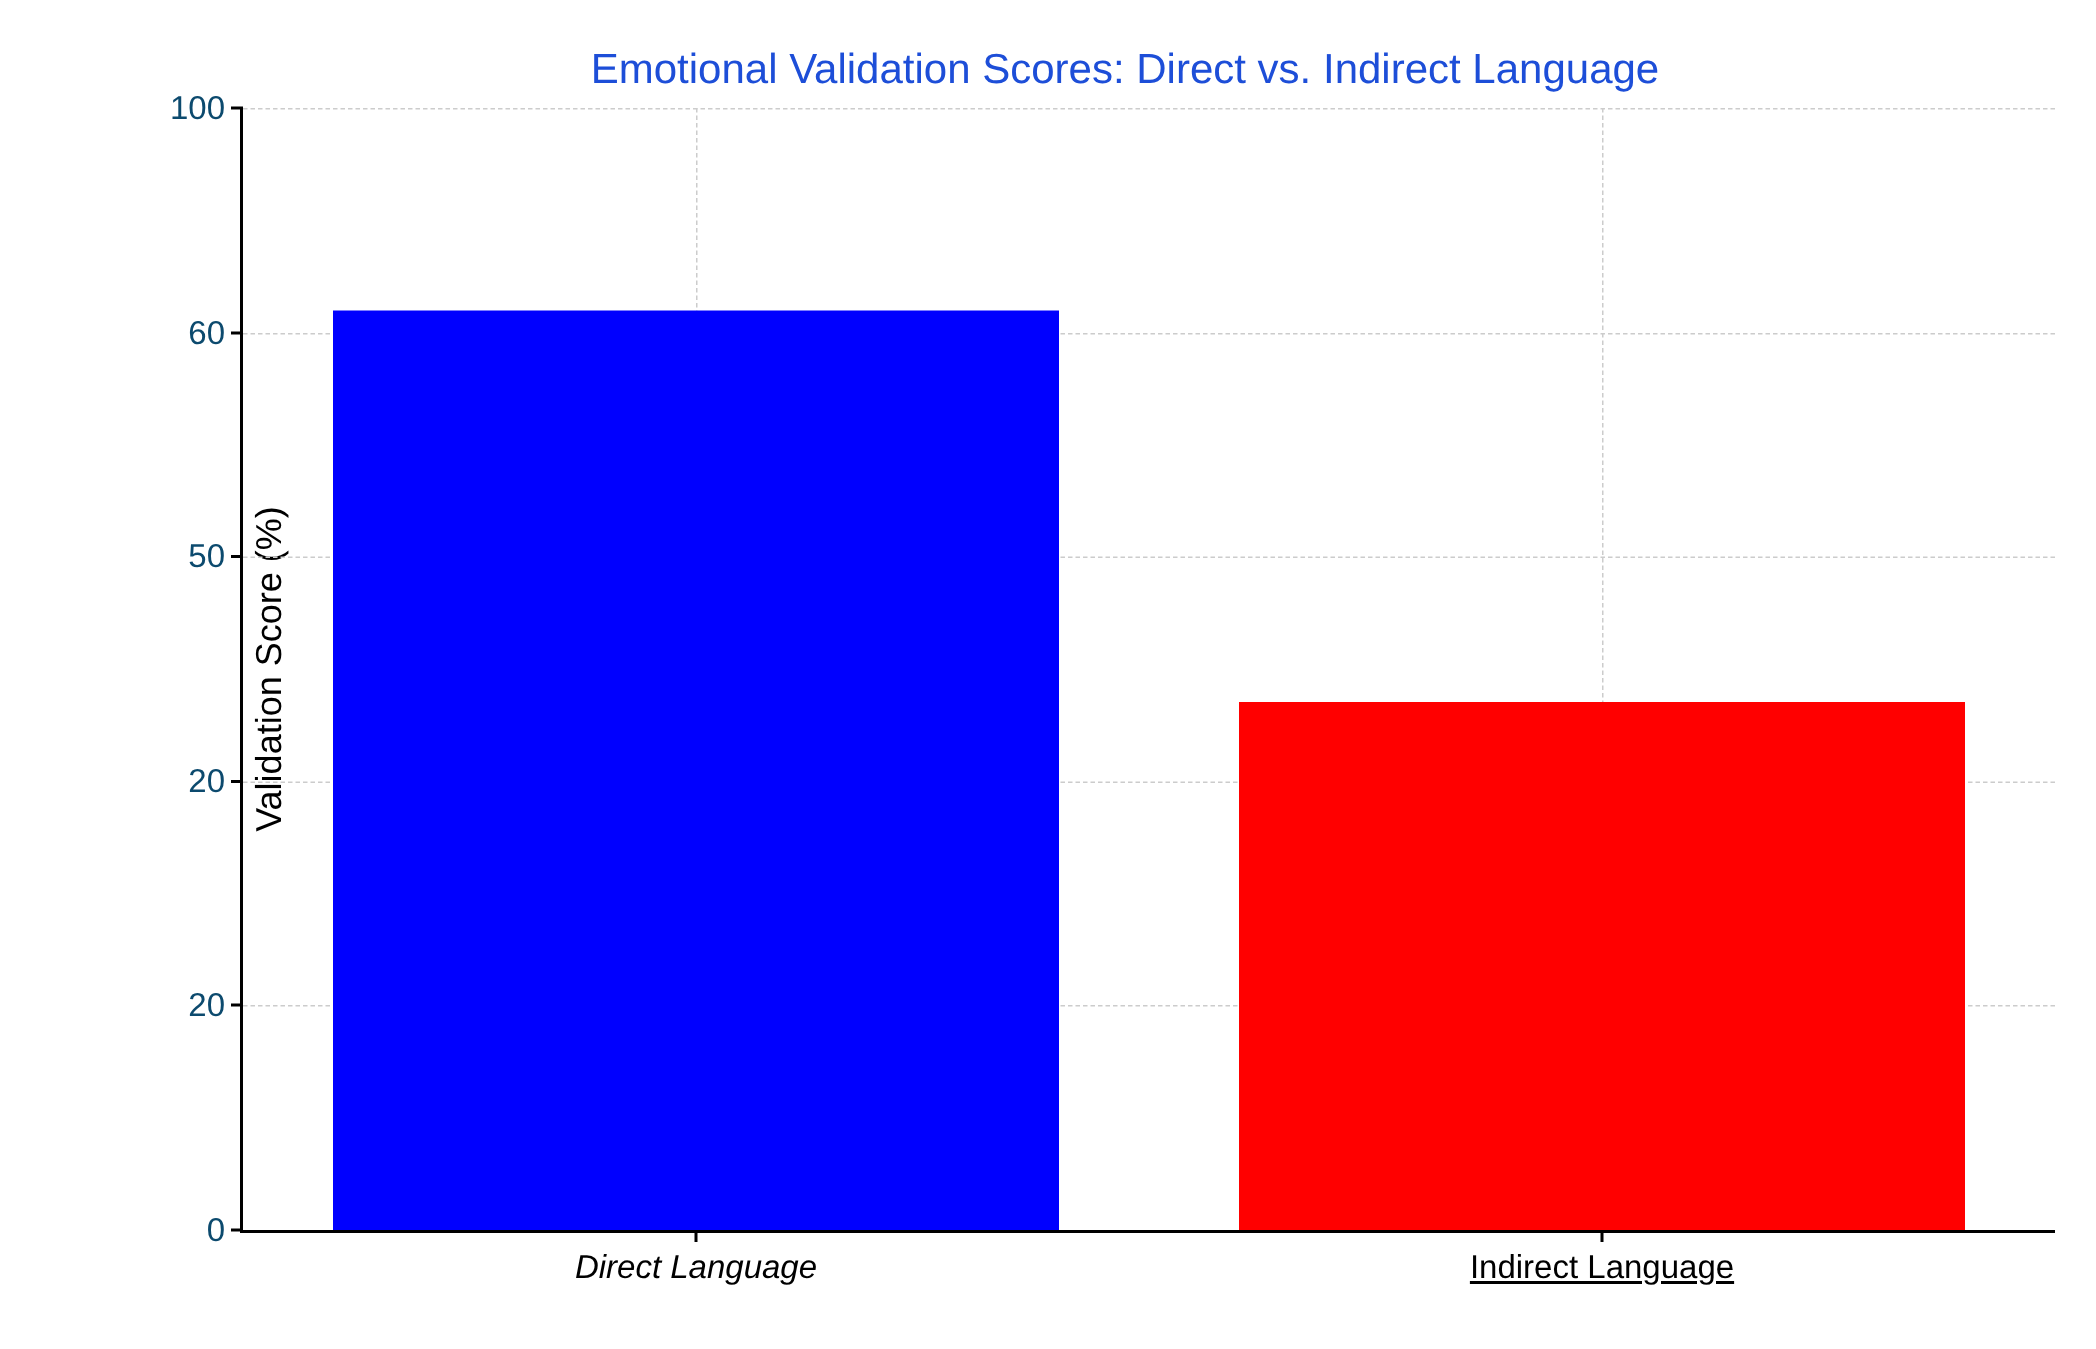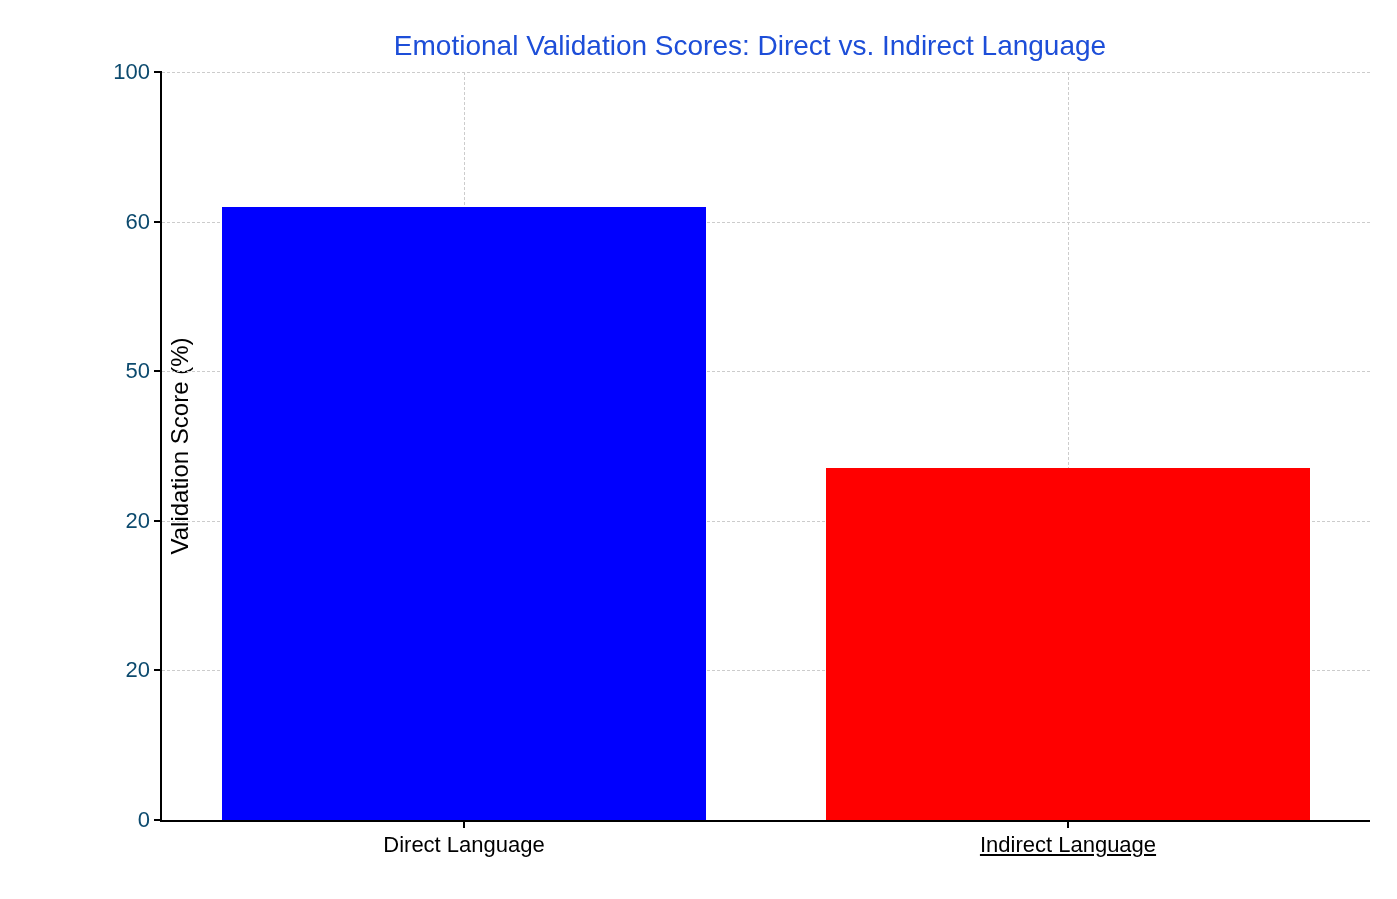--- a/index.html
+++ b/index.html
@@ -143,18 +143,18 @@
     <div class="grid-line-v" style="left: 75%;"></div>
 
     <div class="bar" style="left: 5%; width: 40%; height: 82%;">
       <div style="width: 100%; height: 100%; background: rgb(0, 0, 255);"></div>
     </div>
     <div class="bar" style="left: 55%; width: 40%; height: 47%;">
       <div style="width: 100%; height: 100%; background: rgb(255, 0, 0);"></div>
     </div>
 
     <div class="tick-mark-x" style="left: 25%; margin-left:-1px;"></div>
-    <div class="x-tick-label" style="left: 25%;">Direct Language</div>
+    <div class="x-tick-label" style="left: 25%; font-style: italic;">Direct Language</div>
     <div class="tick-mark-x" style="left: 75%; margin-left:-1px;"></div>
     <div class="x-tick-label" style="left: 75%; text-decoration: underline;">Indirect Language</div>
 
   </div>
 </div>
 
 </body></html>

